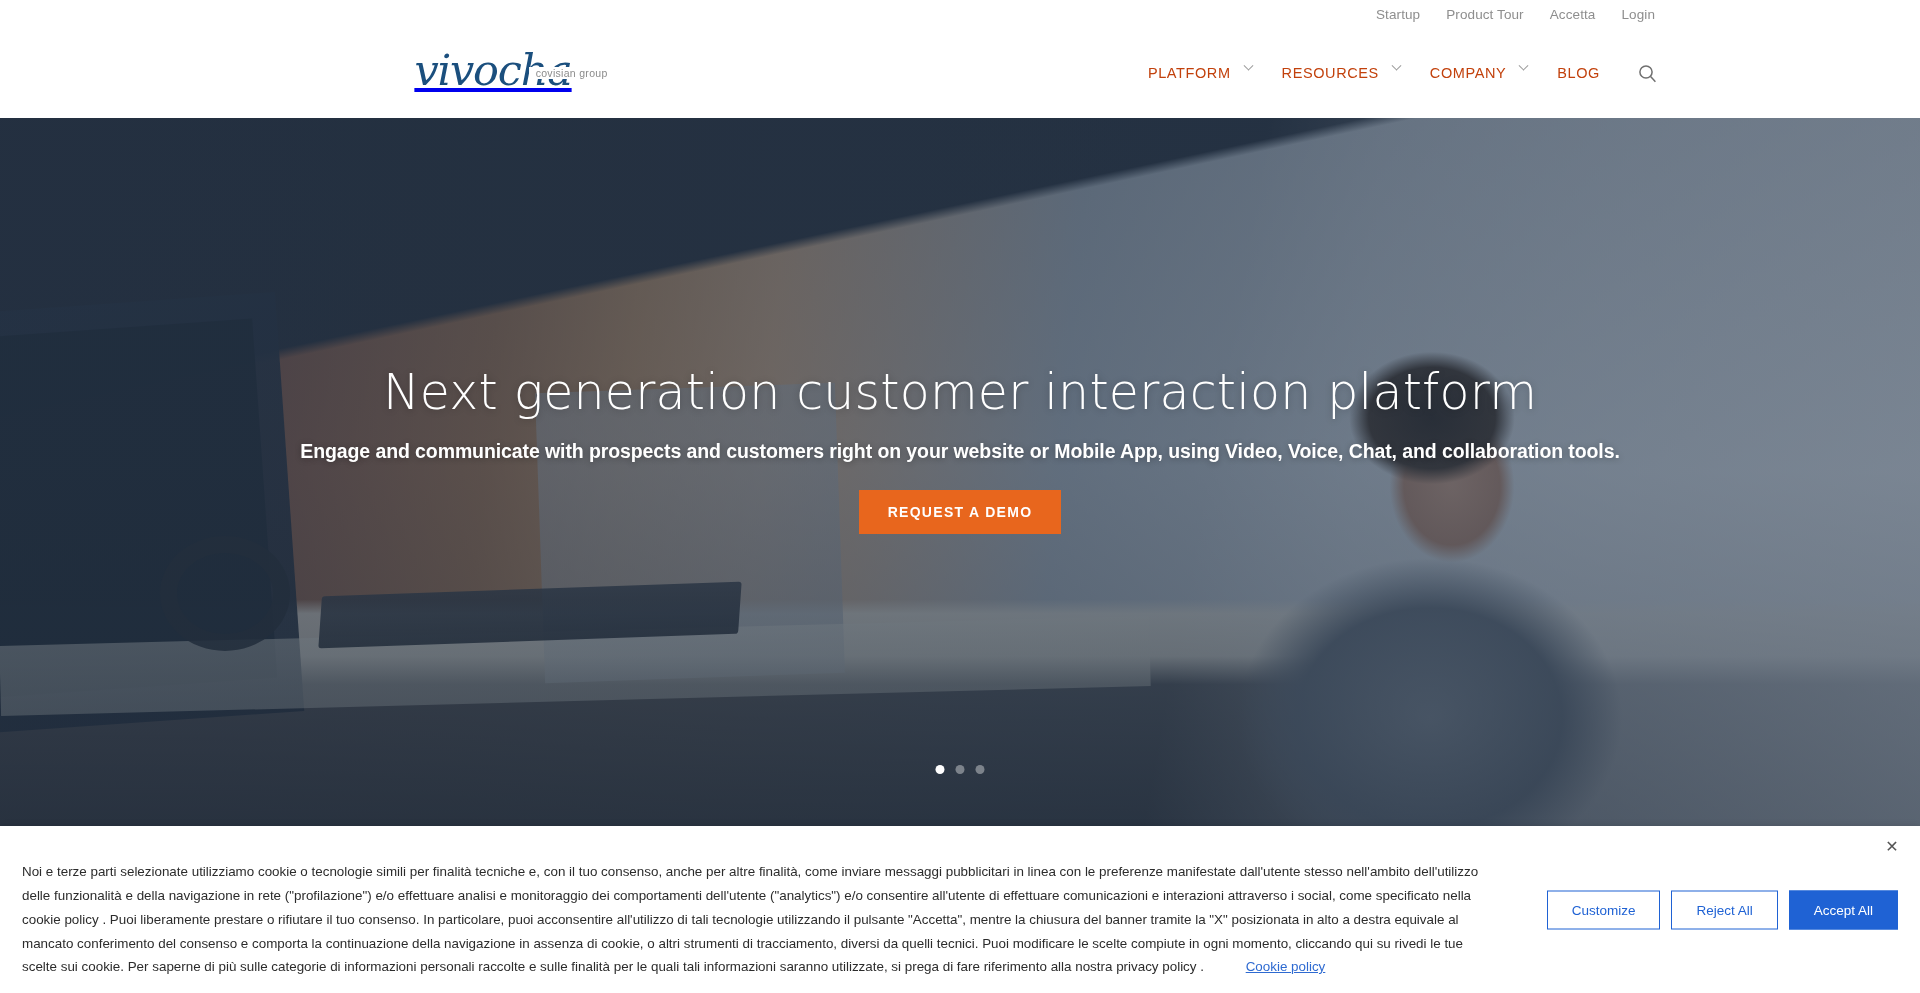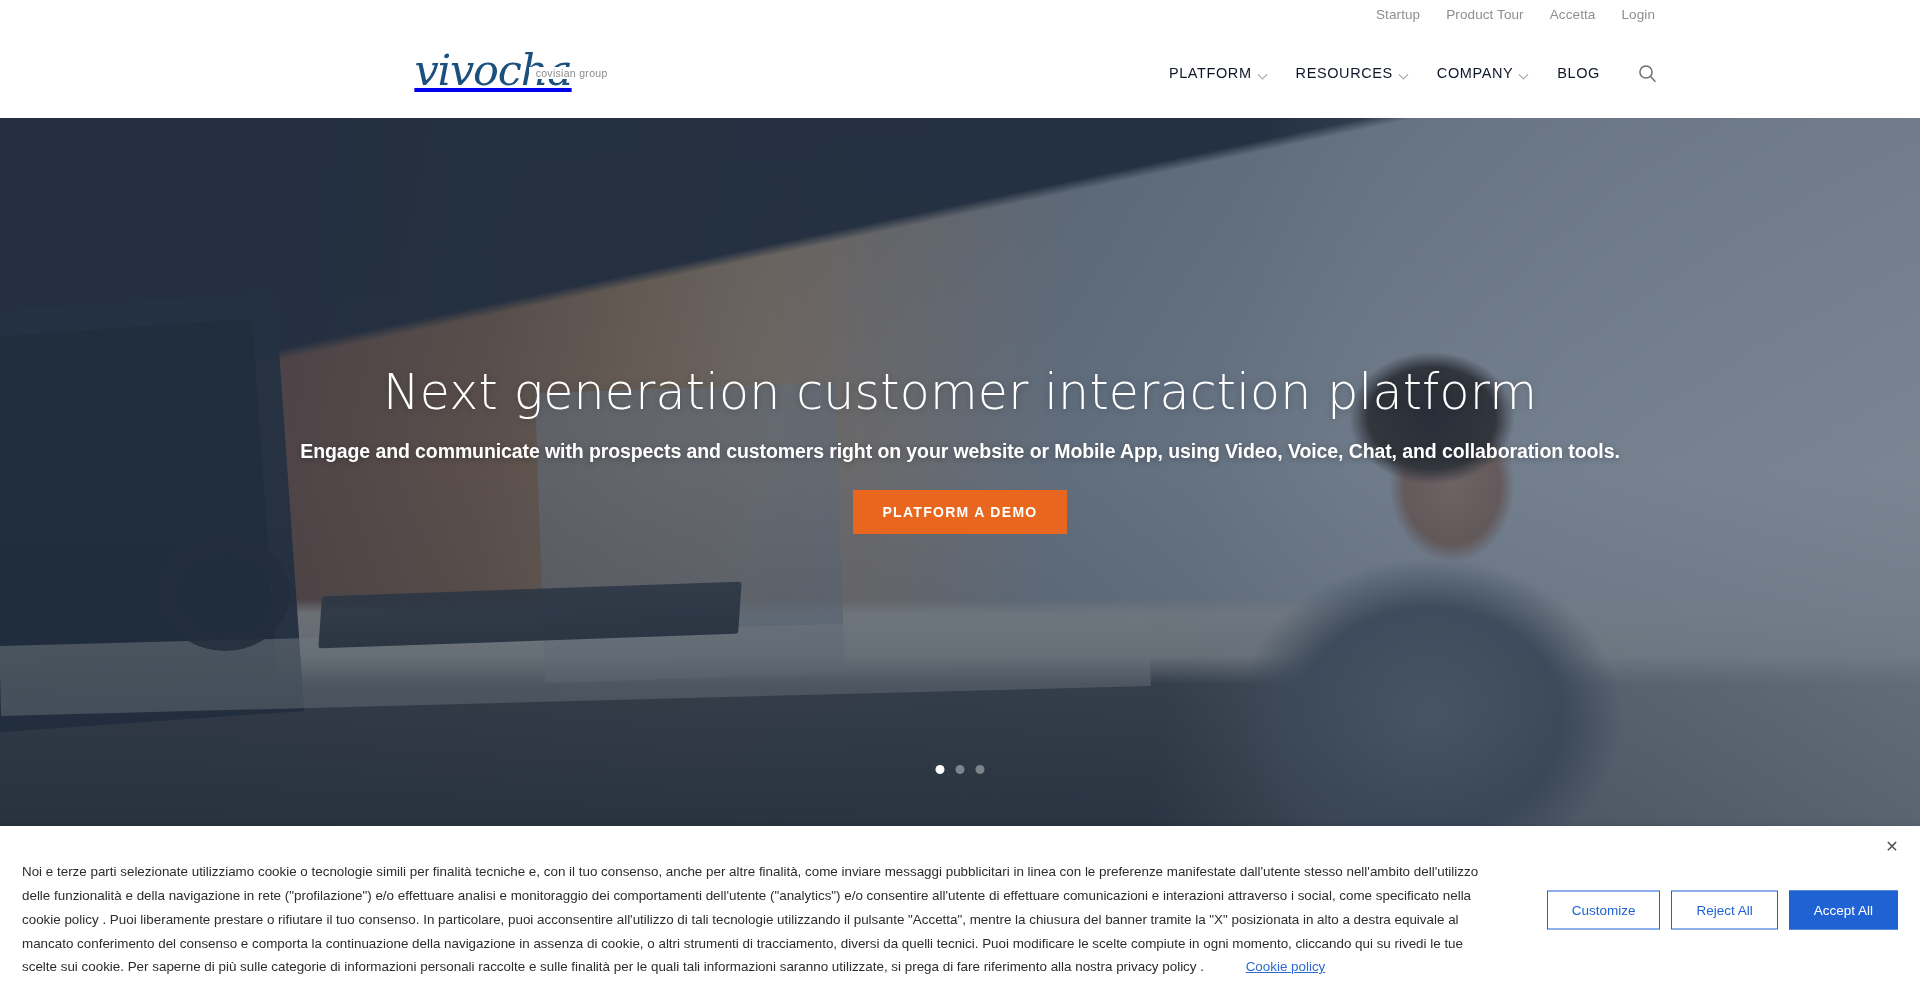--- a/index.html
+++ b/index.html
@@ -90,24 +90,24 @@
     position: absolute;
     right: 262px;
     top: 50%;
     transform: translateY(-50%);
     display: flex;
     align-items: center;
     gap: 30px;
   }
   .nav-item {
     display: flex;
-    align-items: flex-end;
-    gap: 7px;
+    align-items: flex-start;
+    gap: 14px;
     font-size: 14.5px;
-    color: #0f172a;
+    color: #c2410c;
     letter-spacing: 0.6px;
     text-decoration: none;
     white-space: nowrap;
   }
   .chev {
     display: inline-block;
     width: 7px; height: 7px;
     border-right: 1.6px solid #9a9a9a;
     border-bottom: 1.6px solid #9a9a9a;
     transform: rotate(45deg) translate(-2px,-2px);
@@ -380,21 +380,21 @@
     <div class="monitor-screen"></div>
     <div class="monitor-mid"></div>
     <div class="desk"></div>
     <div class="headphones"></div>
     <div class="keyboard"></div>
     <div class="hero-overlay"></div>
 
     <div class="hero-content">
       <h1 class="hero-title">Next generation customer interaction platform</h1>
       <p class="hero-sub">Engage and communicate with prospects and customers right on your website or Mobile App, using Video, Voice, Chat, and collaboration tools.</p>
-      <a class="hero-cta" href="#">PLATFORM A DEMO</a>
+      <a class="hero-cta" href="#">REQUEST A DEMO</a>
     </div>
 
     <div class="hero-dots">
       <span class="dot active"></span>
       <span class="dot"></span>
       <span class="dot"></span>
     </div>
   </div>
 
   <div class="cookie">

